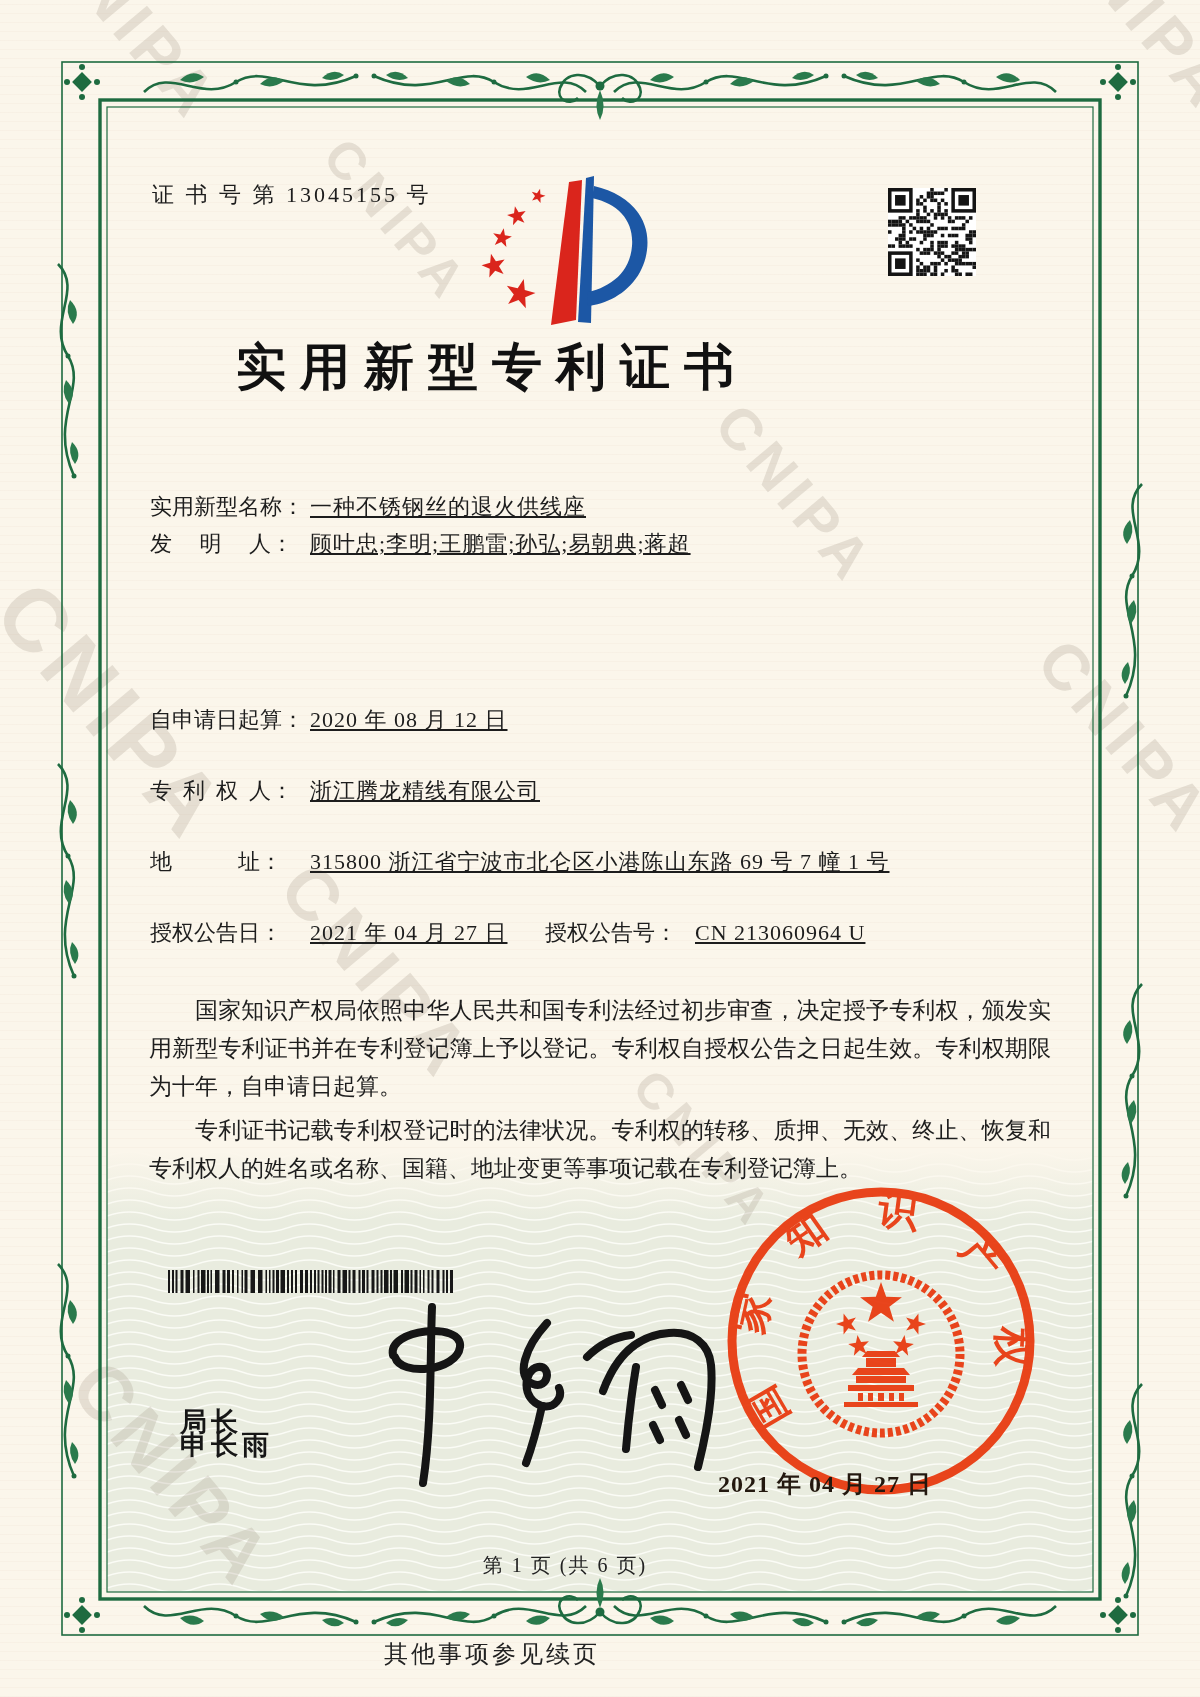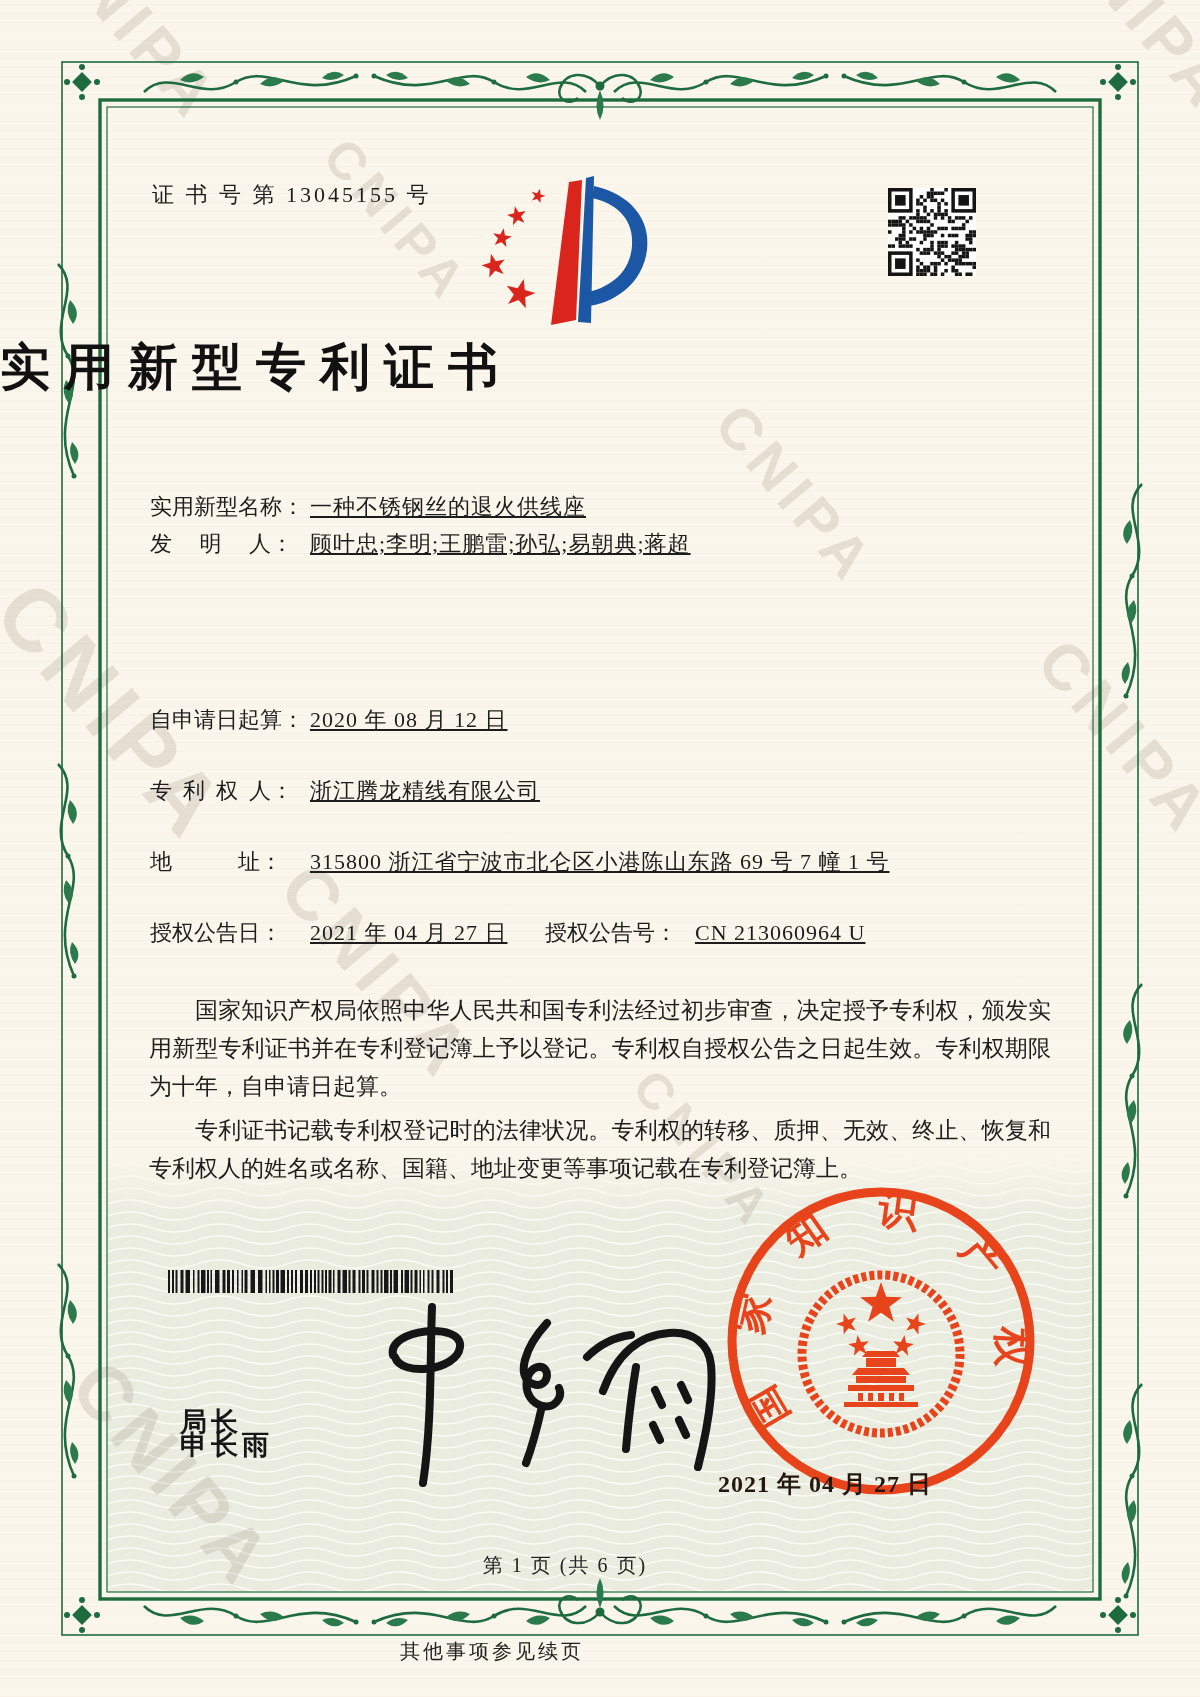--- a/index.html
+++ b/index.html
@@ -17,37 +17,37 @@
     font-family:"Liberation Sans","DejaVu Sans",sans-serif;font-weight:bold;
     letter-spacing:7px;transform:rotate(50deg);white-space:nowrap;pointer-events:none;
   }
   
   .band{position:absolute;left:107px;top:1150px;width:986px;height:442px;z-index:1;}
   
   .frame{position:absolute;left:0;top:0;width:1200px;height:1697px;z-index:3;pointer-events:none;}
   
   .content{position:absolute;left:0;top:0;width:984px;height:1697px;z-index:4;}
   .certno{position:absolute;left:152px;top:180px;font-size:22px;letter-spacing:3px;}
-  .title{position:absolute;left:0;top:334px;width:100%;
+  .title{position:absolute;left:0;top:334px;width:100%;text-align:center;
          font-size:50px;font-weight:bold;letter-spacing:14px;color:#111;}
   .frow{position:absolute;left:150px;font-size:22px;white-space:nowrap;}
   .flabel{display:inline-block;width:160px;white-space:pre;}
   .fval{letter-spacing:1px;text-decoration:underline;}
   .grant2{position:absolute;left:395px;top:0;}
   .paras{position:absolute;left:143px;top:986px;width:914px;font-size:23px;line-height:38px;
          text-align:justify;}
   .paras p{margin:6px;text-indent:2em;}
   .director{position:absolute;left:180px;font-size:27px;font-weight:600;
             font-family:"Liberation Sans","DejaVu Sans",sans-serif;color:#161616;letter-spacing:4px;}
   .sealdate{position:absolute;left:703px;top:1468px;width:244px;text-align:center;
             font-size:24px;font-weight:bold;color:#23180f;letter-spacing:1px;z-index:6;}
   .pageinfo{position:absolute;left:420px;top:1552px;width:290px;text-align:center;
             font-size:20px;letter-spacing:2px;color:#222;}
   .footnote{position:absolute;left:0;top:1638px;width:100%;text-align:center;
-            font-size:20px;letter-spacing:3px;color:#222;}
+            font-size:24px;letter-spacing:3px;color:#222;}
   .sealwrap{position:absolute;left:712px;top:1172px;z-index:5;mix-blend-mode:multiply;opacity:.94;}
   .sigwrap{position:absolute;left:335px;top:1295px;z-index:5;}
   .qrwrap{position:absolute;left:888px;top:188px;}
   .bcwrap{position:absolute;left:168px;top:1270px;z-index:5;}
   .logowrap{position:absolute;left:472px;top:174px;}
 </style>
 </head>
 <body>
 
 <div class="page">

